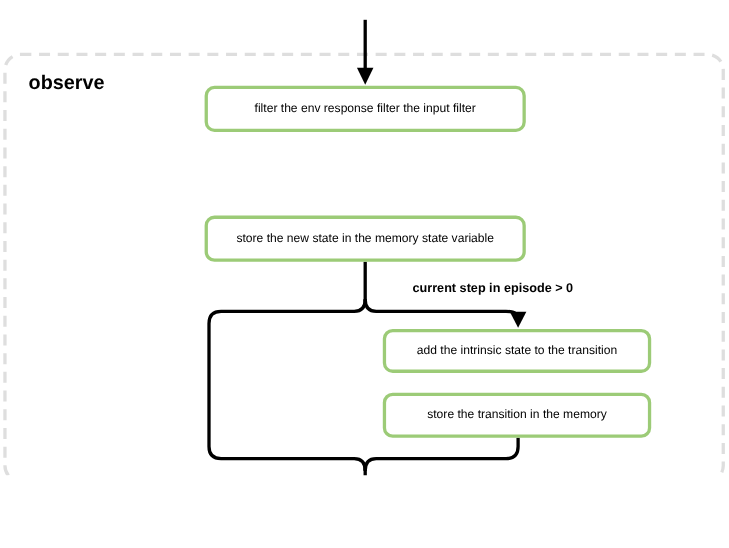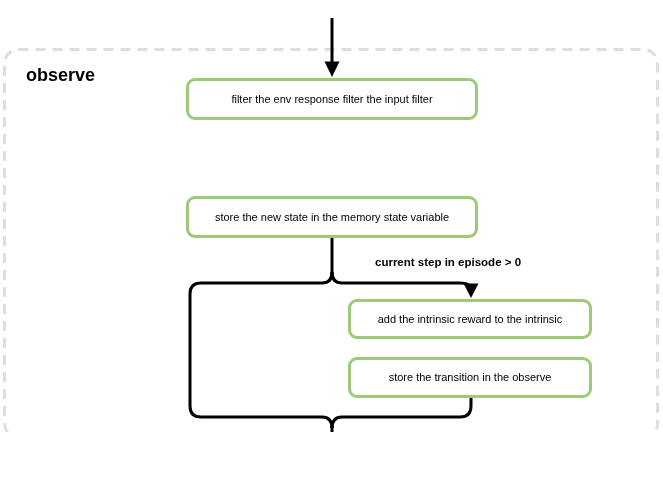--- a/index.html
+++ b/index.html
@@ -92,20 +92,20 @@
   </div>
 
 
   <div class="node" id="node-store-state">
     <span>store the new state in the memory state variable</span>
   </div>
 
   <div class="condition-label">current step in episode &gt; 0</div>
 
   <div class="node" id="node-add-reward">
-    <span>add the intrinsic reward to the intrinsic</span>
+    <span>add the intrinsic state to the transition</span>
   </div>
 
   <div class="node" id="node-store-memory">
-    <span>store the transition in the observe</span>
+    <span>store the transition in the memory</span>
   </div>
 
 </div>
 
 </body></html>

